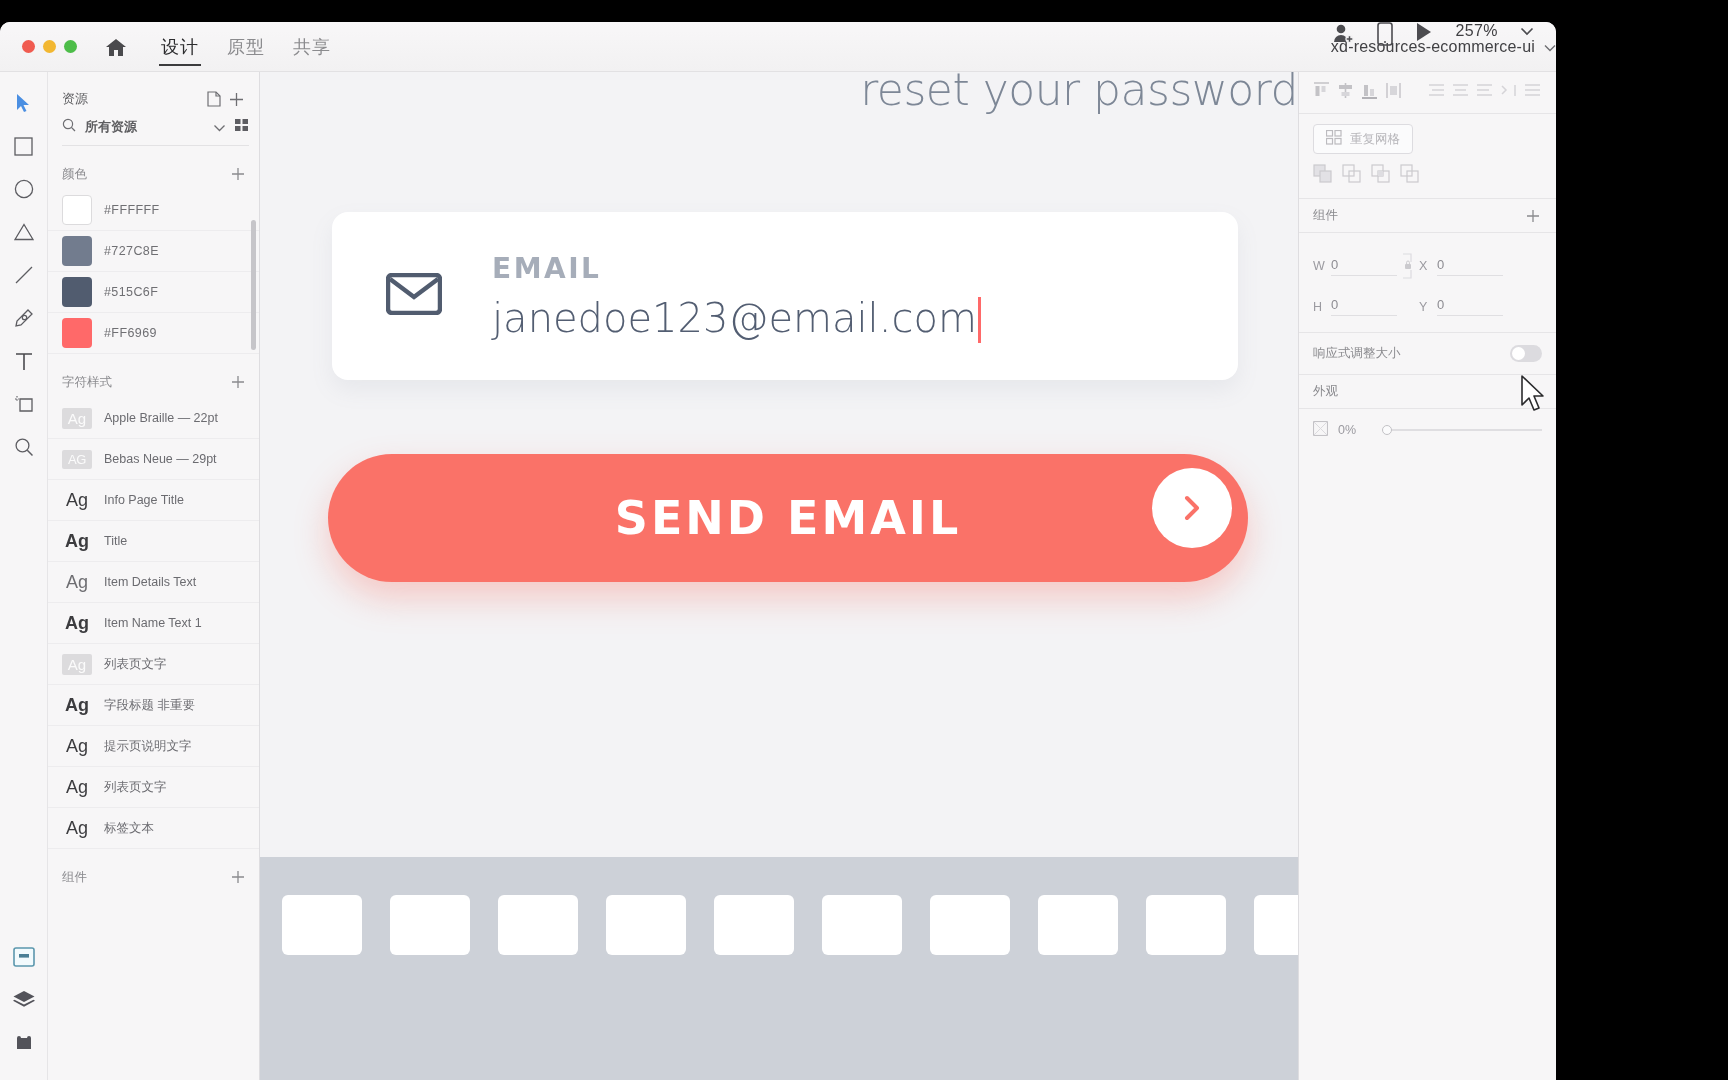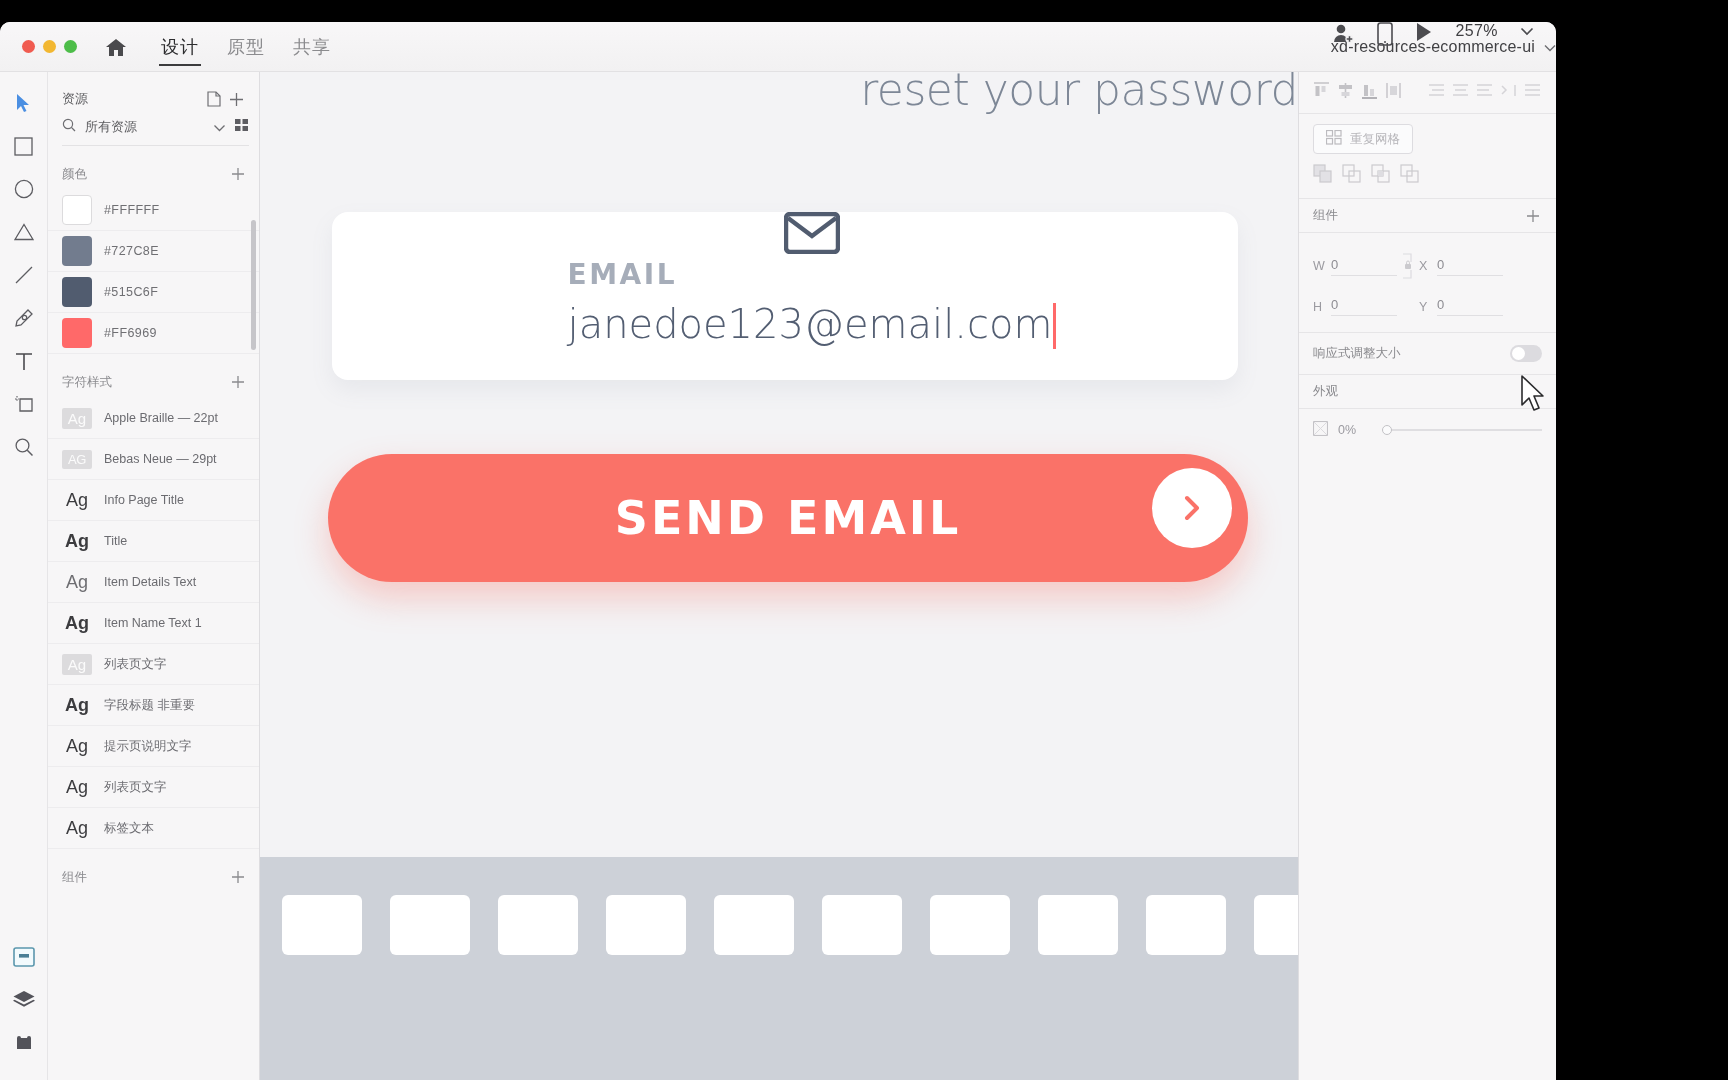--- a/index.html
+++ b/index.html
@@ -102,21 +102,21 @@
     height: 34px; display: flex; align-items: center;
     padding: 0 12px 0 14px; margin-top: 10px;
   }
   .assets-head .lbl { font-size: 13px; color: #5d5d60; flex: 1; }
   .ico-btn { width: 22px; height: 22px; display: flex; align-items: center; justify-content: center; }
   .search-row {
     display: flex; align-items: center; gap: 9px;
     margin: 2px 10px 0 14px; padding-bottom: 9px;
     border-bottom: 1px solid #e3e2e4;
   }
-  .search-row .q { font-size: 13px; color: #5d5d60; flex: 1; }
+  .search-row .q { font-size: 13px; color: #5d5d60; flex: 1; font-weight: bold; }
   .sec-head {
     display: flex; align-items: center;
     padding: 0 10px 0 14px; height: 32px; margin-top: 12px;
   }
   .sec-head .lbl { flex: 1; font-size: 12.5px; color: #8a8a8e; }
   .row {
     display: flex; align-items: center; gap: 12px;
     height: 41px; padding-left: 14px;
     border-bottom: 1px solid #edecee;
   }
@@ -150,21 +150,21 @@
     position: absolute; top: -8px; left: 0; right: 0;
     text-align: right; font-size: 44px; color: #7d8796;
     font-family: "DejaVu Sans", sans-serif; font-weight: 300;
     letter-spacing: -.5px;
   }
   .field {
     position: absolute; left: 72px; top: 140px;
     width: 906px; height: 168px;
     background: #fff; border-radius: 16px;
     box-shadow: 0 10px 22px rgba(130,140,155,.10);
-    display: flex; align-items: center; flex-direction: column;
+    display: flex; align-items: center;
   }
   .mail-ico { margin-left: 54px; flex: 0 0 auto; }
   .field-texts { margin-left: 50px; }
   .field-label {
     font-size: 28px; letter-spacing: 2.5px;
     color: #a6adb9; font-weight: bold;
     font-family: "DejaVu Sans", sans-serif;
   }
   .field-value {
     margin-top: 10px; font-size: 40px; color: #535e72;

